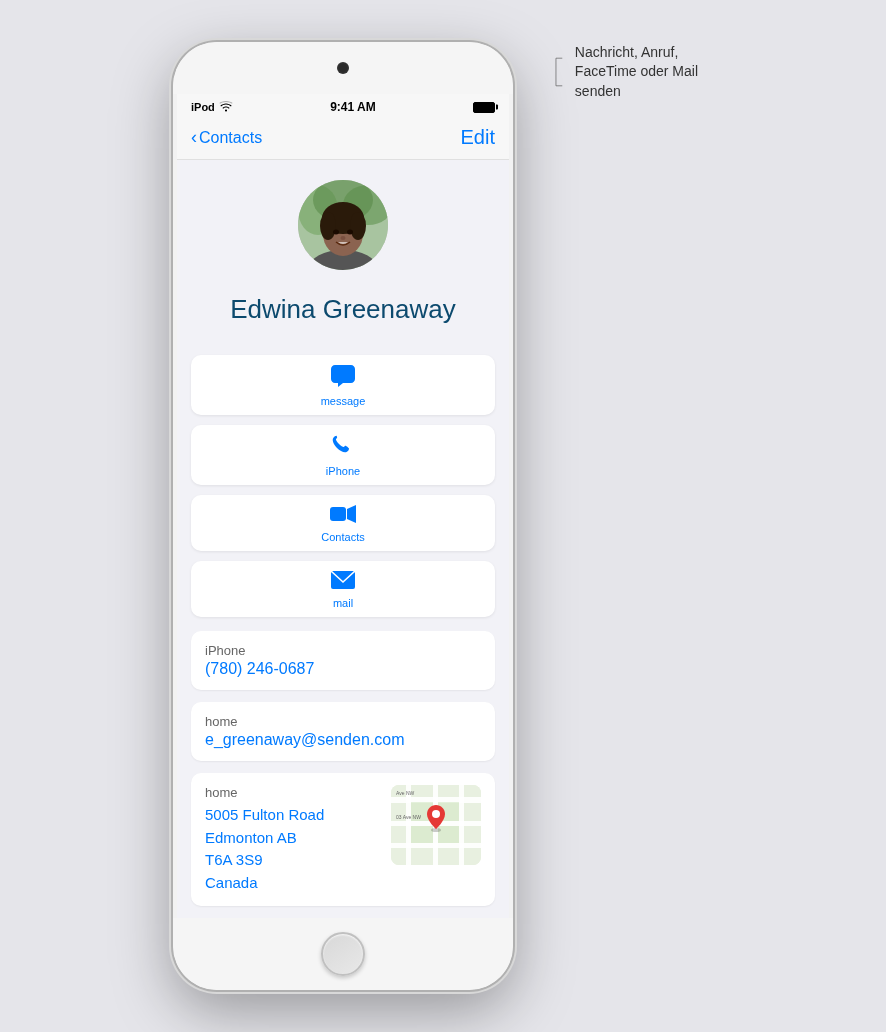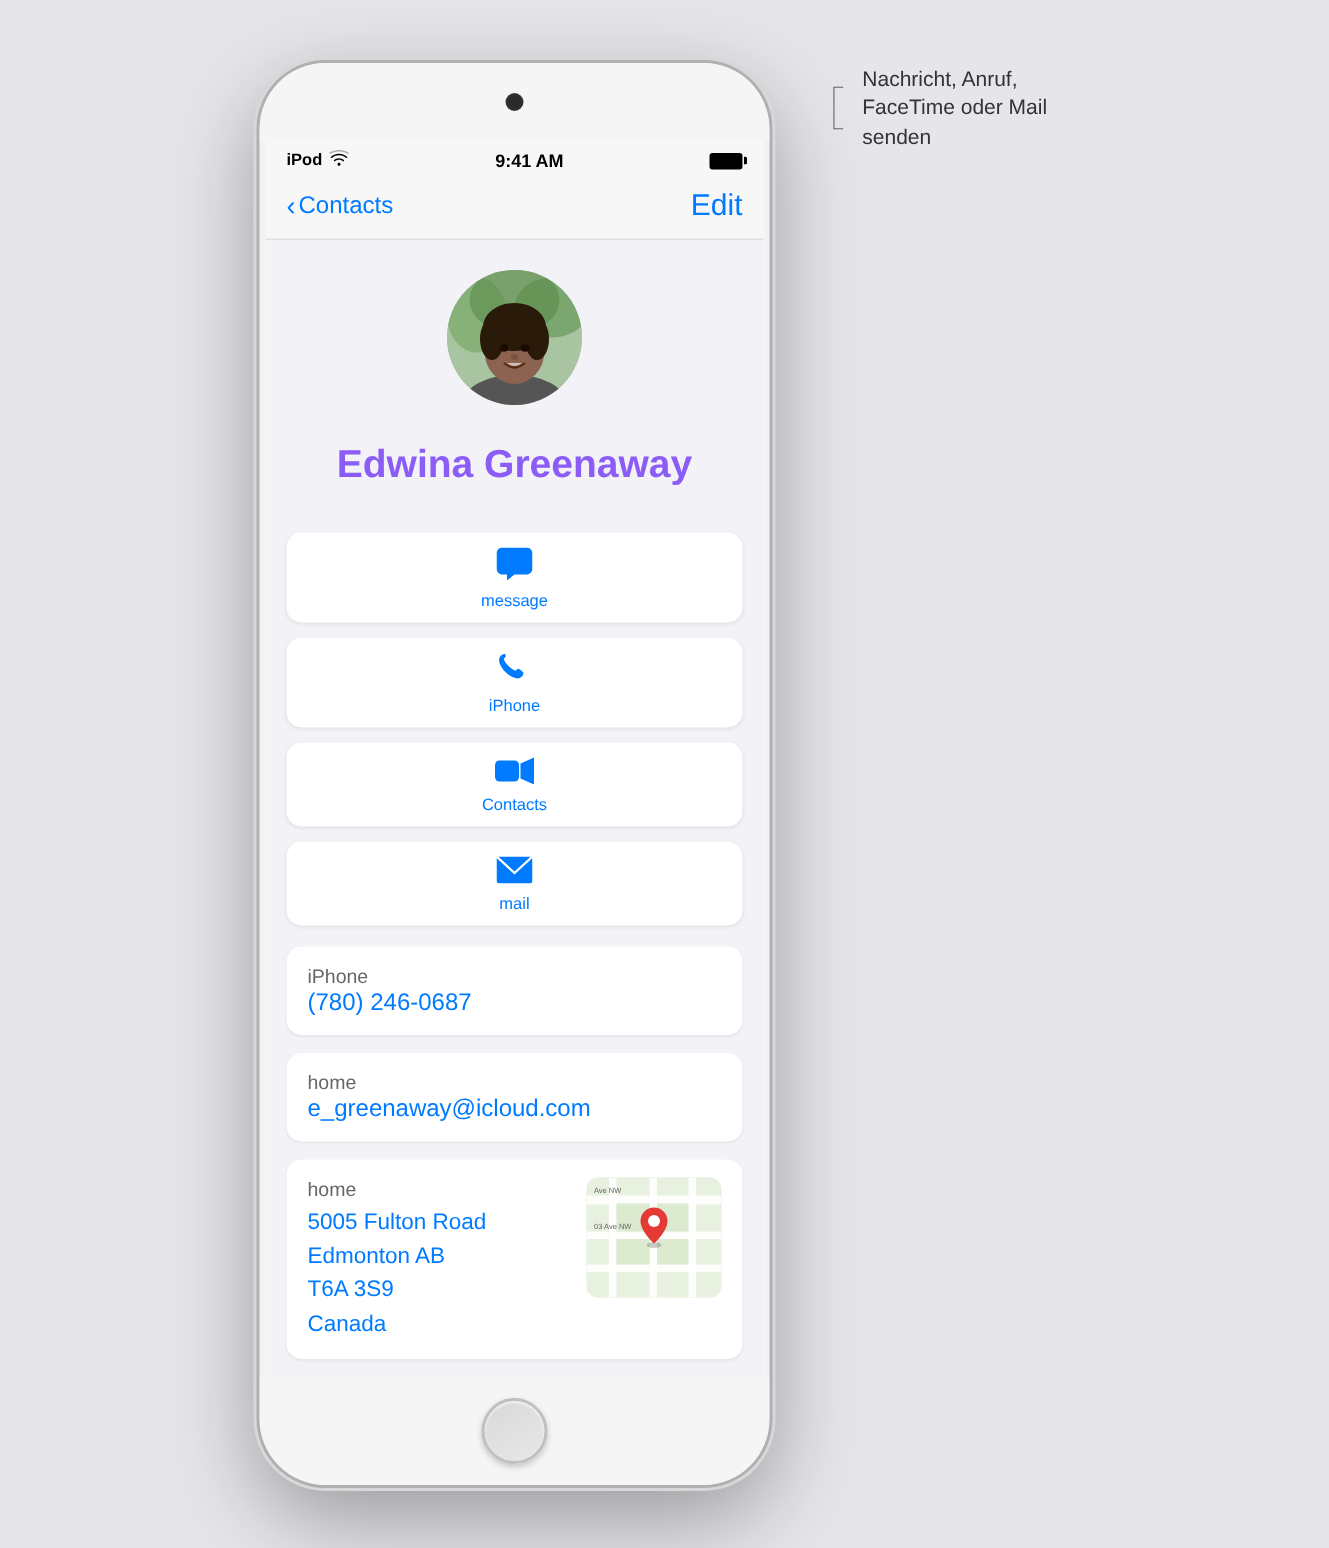--- a/index.html
+++ b/index.html
@@ -175,22 +175,22 @@
       width: 90px;
       height: 90px;
       border-radius: 50%;
       overflow: hidden;
       background: #c0c0c0;
       margin-bottom: 10px;
     }
 
     .contact-name {
       font-size: 26px;
-      font-weight: 700;
-      color: #8b5cf6;
+      font-weight: 400;
+      color: #0c4a6e;
       text-align: center;
       padding: 0 20px;
       margin-top: 14px;
     }
 
     
     .action-buttons {
       display: flex;
       gap: 10px;
       padding: 14px 14px;
@@ -421,21 +421,21 @@
           </div>
         </div>
 
         <div class="info-section">
           <div class="info-label">iPhone</div>
           <div class="info-value">(780) 246-0687</div>
         </div>
 
         <div class="info-section">
           <div class="info-label">home</div>
-          <div class="info-value">e_greenaway@icloud.com</div>
+          <div class="info-value">e_greenaway@senden.com</div>
         </div>
 
         <div class="address-section">
           <div class="address-text">
             <div class="info-label">home</div>
             <div class="address-line">5005 Fulton Road</div>
             <div class="address-line">Edmonton AB</div>
             <div class="address-line">T6A 3S9</div>
             <div class="address-line">Canada</div>
           </div>

